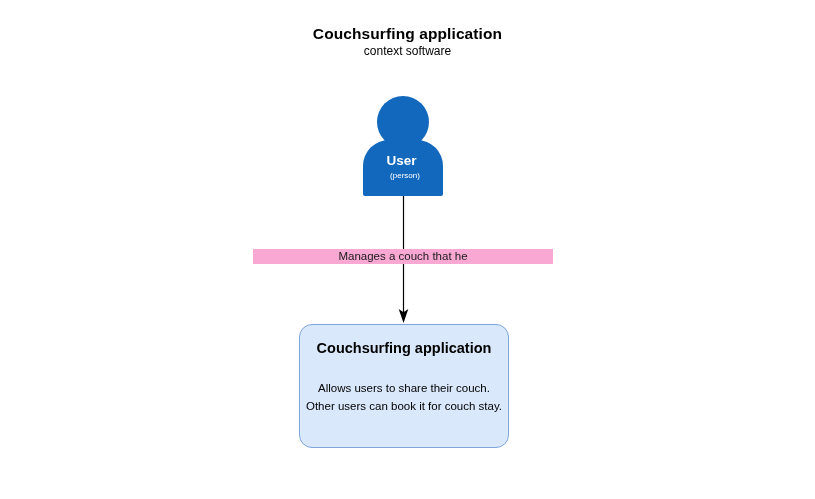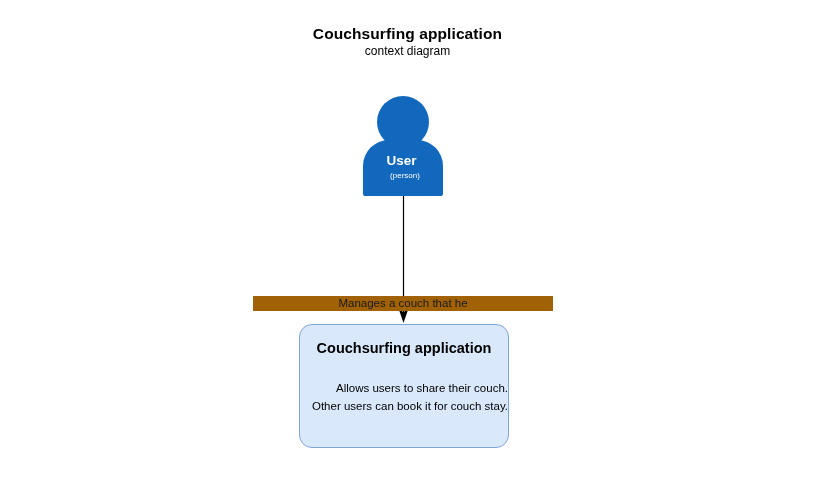--- a/index.html
+++ b/index.html
@@ -104,23 +104,22 @@
     left: 253px;
     top: 249px;
     width: 300px;
     text-align: center;
     font-size: 11.5px;
     line-height: 15px;
     color: #1a1a1a;
   }
   #relationship-label .rel-line {
     display: block;
-    background: #a16207;
+    background: #f9a8d4;
     white-space: nowrap;
-    margin-top: 47px;
   }
 
   
   #software-system-box {
     position: absolute;
     left: 299px;
     top: 324px;
     width: 210px;
     height: 124px;
     box-sizing: border-box;
@@ -142,33 +141,32 @@
     font-weight: normal;
     line-height: 16px;
     color: #000000;
   }
   #system-description {
     margin-top: 21px;
     font-size: 11.5px;
     font-weight: normal;
     line-height: 18px;
     color: #000000;
-    text-align: right;
   }
   #system-description .desc-line {
     display: block;
     white-space: nowrap;
   }
 </style>
 </head>
 <body>
 
 <div id="diagram-title-block">
   <div id="diagram-title">Couchsurfing application</div>
-  <div id="diagram-subtitle">context diagram</div>
+  <div id="diagram-subtitle">context software</div>
 </div>
 
 <div id="person-user">
   <div id="person-head"></div>
   <div id="person-body"></div>
   <div id="person-body-labels">
     <div id="person-name">User</div>
     <div id="person-type">(person)</div>
   </div>
 </div>

